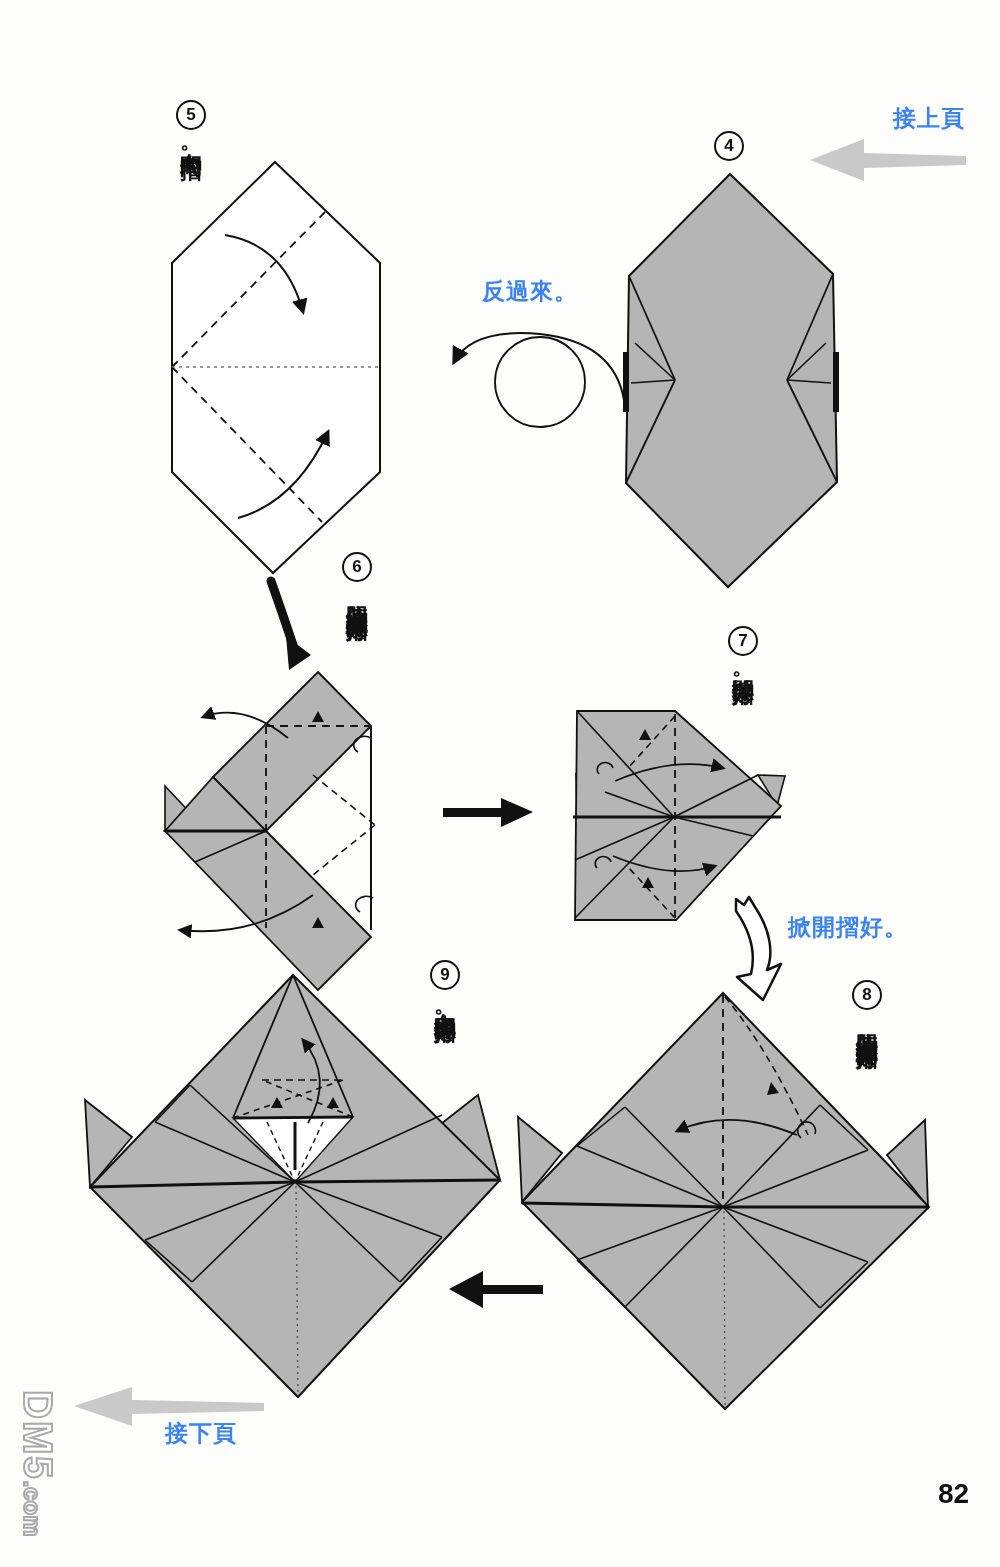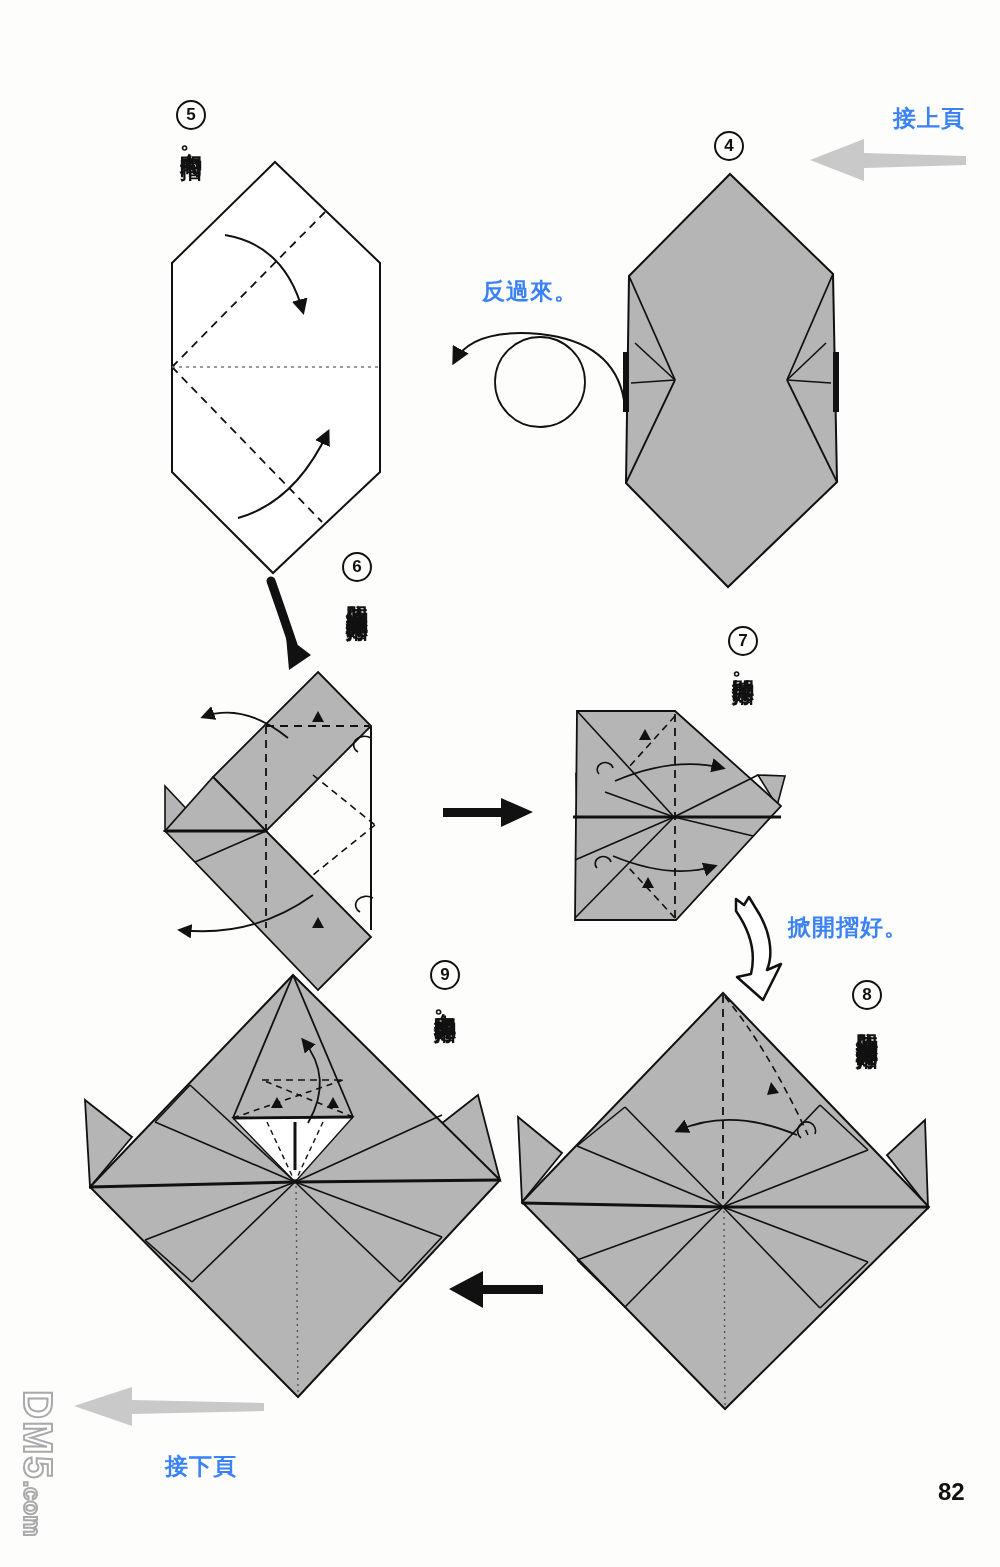--- a/index.html
+++ b/index.html
@@ -36,21 +36,21 @@
   }
   .hlabel{
     position:absolute;
     font-size:23px;
     font-weight:600;
     letter-spacing:1px;
     color:#3b82f6;
   }
   .pagenum{
     position:absolute;
-    font-size:24px;
+    font-size:28px;
     font-weight:bold;
     color:#111;
   }
   .watermark{
     position:absolute;
     transform:rotate(90deg);
     transform-origin:top left;
     font-weight:bold;
     color:#fff;
     -webkit-text-stroke:2px #a9a9a9;
@@ -263,19 +263,19 @@
 </svg>
 
 <svg class="abs" style="left:443px;top:1263px;" width="105" height="52" viewBox="0 0 105 52">
   <rect x="38" y="22" width="62" height="9" fill="#111"></rect>
   <polygon points="40,8 6,26 40,45" fill="#111"></polygon>
 </svg>
 
 <svg class="abs" style="left:66px;top:1378px;" width="205" height="56" viewBox="0 0 205 56">
   <polygon points="8,28 66,9 66,22 198,25 198,33 66,36 66,48" fill="#c9c9c9"></polygon>
 </svg>
-<div class="hlabel" style="left:165px;top:1418px;margin-top:33px;">接下頁</div>
+<div class="hlabel" style="left:165px;top:1418px;">接下頁</div>
 
 <div class="watermark" style="left:58px;top:1390px;">
   <span class="wm-main">DM5</span><span class="wm-sub">.com</span>
 </div>
 
 <div class="pagenum" style="left:938px;top:1478px;">82</div>
 
 </body></html>

